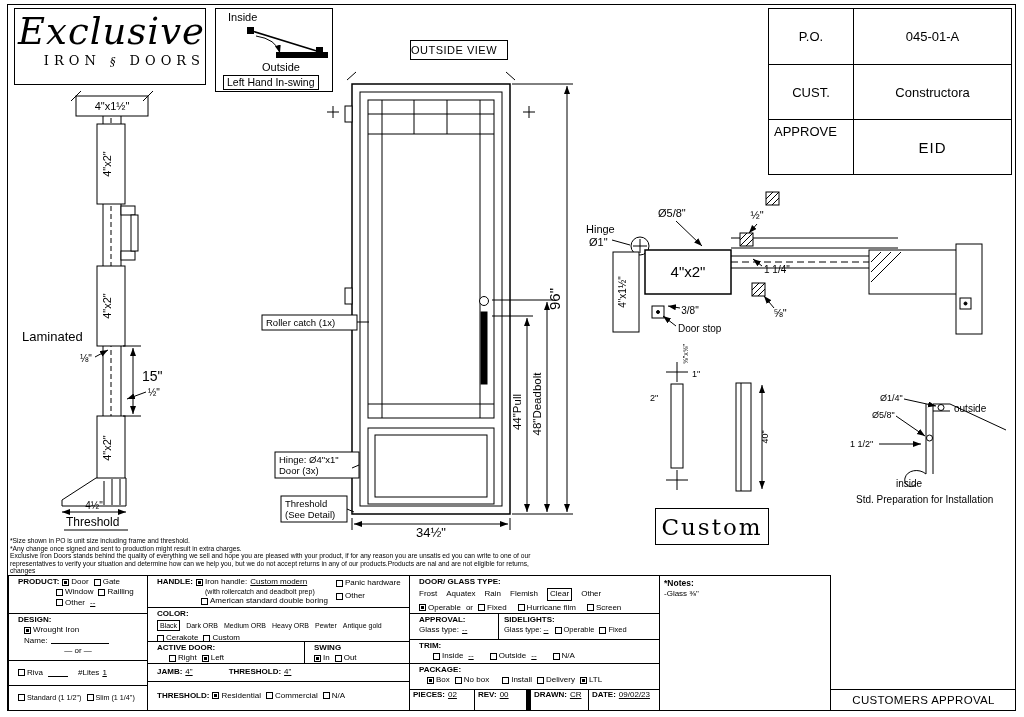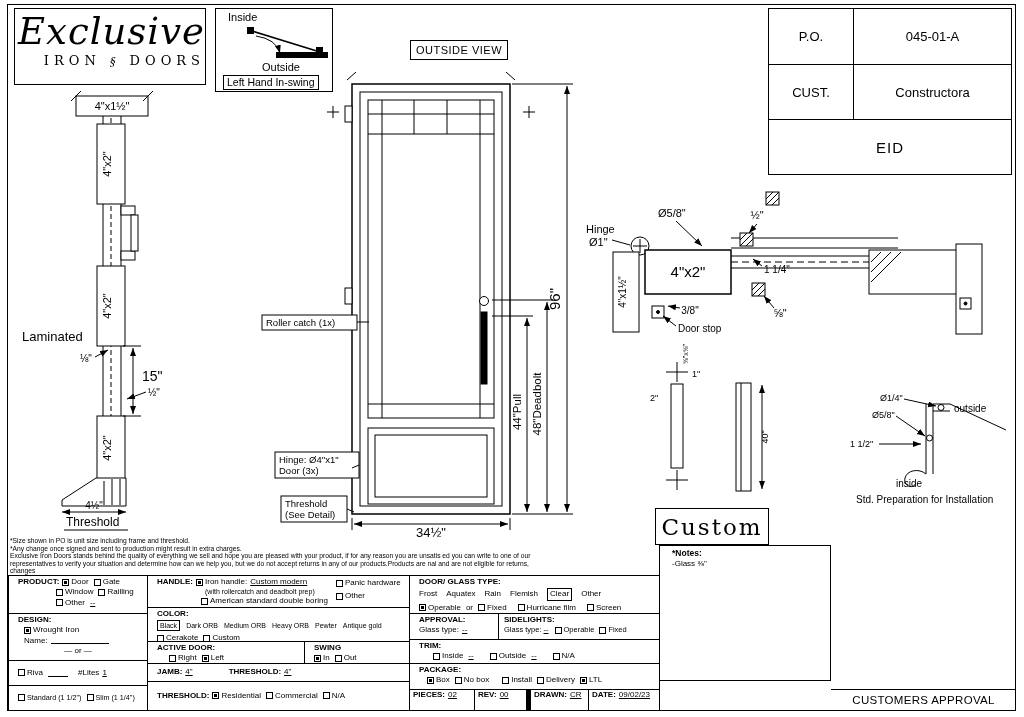--- a/index.html
+++ b/index.html
@@ -10,21 +10,21 @@
   .logo-box{left:14px;top:8px;width:192px;height:77px;border:1px solid #000;text-align:right;padding-top:3px;background:#fff}
   .logo-script{font-family:"DejaVu Serif",serif;font-style:italic;font-size:37px;line-height:40px;letter-spacing:1px}
   .logo-sub{font-family:"DejaVu Serif",serif;font-size:13px;letter-spacing:5px;margin-top:1px}
   .logo-orn{font-size:11px;letter-sp:0;font-style:italic}
   
   .swing-box{left:215px;top:8px;width:118px;height:84px;border:1px solid #000;font-size:11px;background:#fff}
   .swing-inside{left:12px;top:2px}
   .swing-outside{left:46px;top:52px}
   .swing-label{left:7px;top:66px;border:1px solid #000;padding:0 3px;font-size:10.5px;line-height:13px;white-space:nowrap}
   
-  .outside-view{left:410px;top:40px;width:98px;height:20px;border:1px solid #000;text-align:center;font-size:11px;line-height:18px;letter-spacing:.5px;background:#fff}
+  .outside-view{left:410px;top:40px;width:98px;height:20px;border:1px solid #000;text-align:left;font-size:11px;line-height:18px;letter-spacing:.5px;background:#fff}
   
   .po-table{left:768px;top:8px;width:244px;border:1px solid #000;background:#fff}
   .po-row{display:flex;height:55px}
   .po-row + .po-row{border-top:1px solid #000}
   .po-label{width:85px;border-right:1px solid #000;display:flex;align-items:center;justify-content:center;font-size:13px}
   .po-value{flex:1;display:flex;align-items:center;justify-content:center;font-size:13px}
   .po-label.top-left{align-items:flex-start;justify-content:flex-start;padding:4px 0 0 5px}
   .po-value.big{font-size:15px;letter-spacing:1px}
   
   .custom-box{left:655px;top:508px;width:114px;height:37px;border:1px solid #000;display:flex;align-items:center;justify-content:center;font-family:"DejaVu Serif",serif;font-size:23px;letter-spacing:2px;background:#fff}
@@ -37,21 +37,21 @@
   .opt{display:inline-flex;align-items:center;margin-right:5px;white-space:nowrap}
   .cb{display:inline-block;width:7px;height:7px;border:1px solid #000;margin-right:2px;flex:none}
   .cb.checked{background:#000;box-shadow:inset 0 0 0 1px #fff}
   .uv{text-decoration:underline}
   .bx{border:1px solid #000;padding:0 2px}
   .row{display:flex;align-items:center;white-space:nowrap}
   .vline{position:absolute;top:0;bottom:0;border-left:1px solid #000}
   .blank{display:inline-block;border-bottom:1px solid #000;height:7px}
   .mf{display:flex;align-items:flex-start;padding-left:3px;height:100%}
   
-  .notes{left:659px;top:545px;width:172px;height:136px;border:1px solid #000;padding:2px 12px;font-size:8.5px;background:#fff}
+  .notes{left:659px;top:575px;width:172px;height:136px;border:1px solid #000;padding:2px 4px;font-size:8.5px;background:#fff}
   .approval{left:831px;top:689px;width:185px;height:22px;border-top:1px solid #000;text-align:center;font-size:11.5px;line-height:21px;letter-spacing:.3px}
   svg text{font-family:"Liberation Sans",sans-serif;fill:#000;stroke:none}
 </style>
 </head>
 <body>
 
 <div class="abs sheet-border"></div>
 
 <svg class="abs" style="left:0;top:0" width="1024" height="575" viewBox="0 0 1024 575">
   <defs>
@@ -265,20 +265,21 @@
 <div class="abs po-table">
   <div class="po-row">
     <div class="po-label">P.O.</div>
     <div class="po-value">045-01-A</div>
   </div>
   <div class="po-row">
     <div class="po-label">CUST.</div>
     <div class="po-value">Constructora</div>
   </div>
   <div class="po-row">
+    <div class="po-label top-left">APPROVE</div>
     <div class="po-value big">EID</div>
   </div>
 </div>
 
 <div class="abs custom-box">Custom</div>
 
 <div class="abs fine-print">
   <div>*Size shown in PO is unit size including frame and threshold.</div>
   <div>*Any change once signed and sent to production might result in extra charges.</div>
   <div>Exclusive Iron Doors stands behind the quality of everything we sell and hope you are pleased with your product, if for any reason you are unsatis ed you can write to one of our</div>

